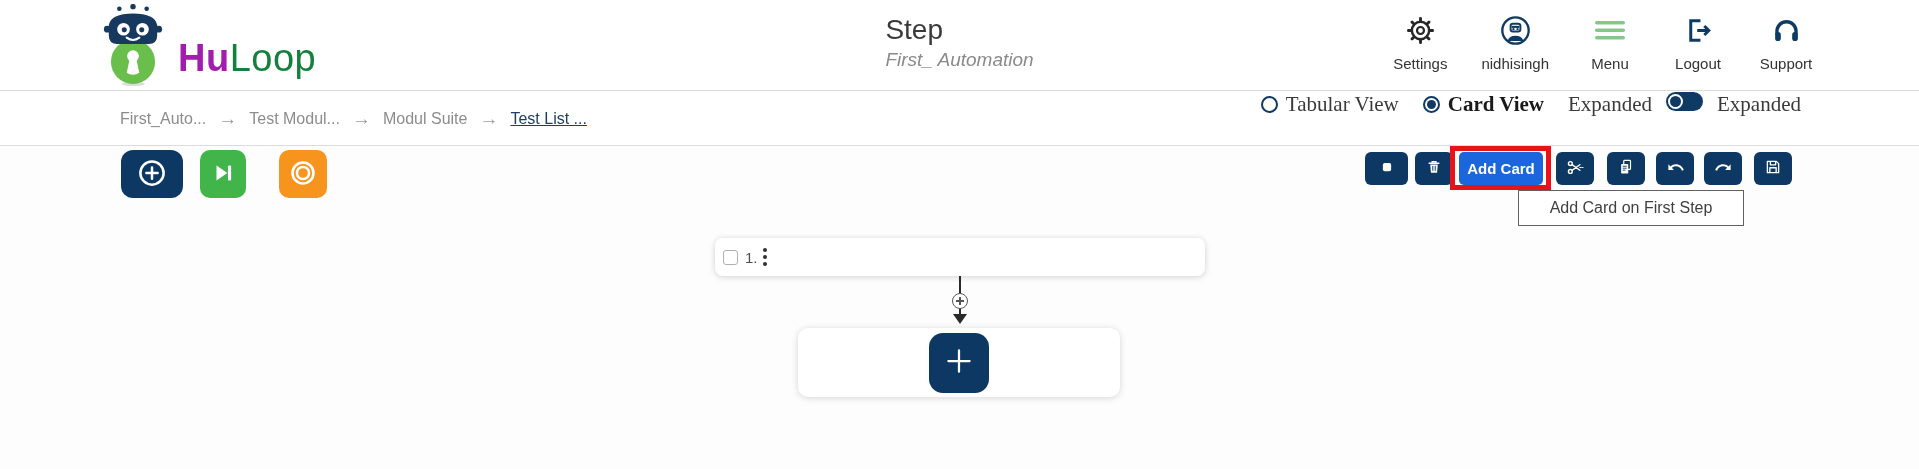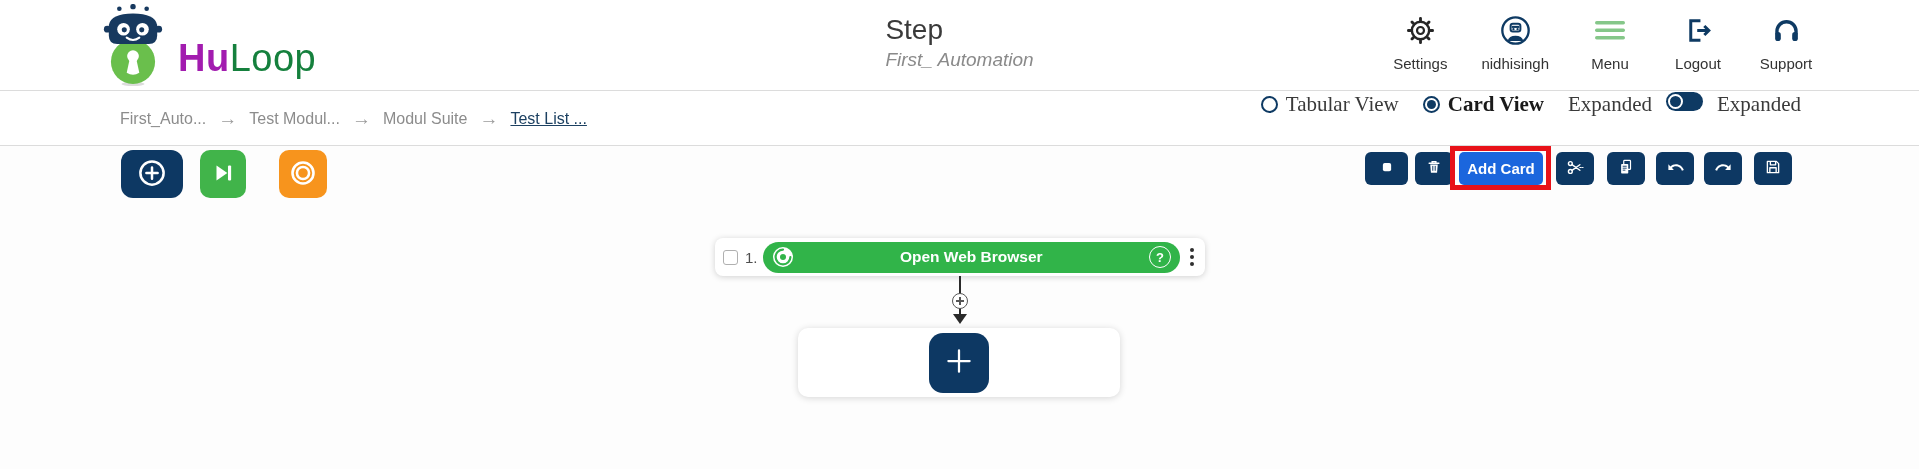--- a/index.html
+++ b/index.html
@@ -277,35 +277,25 @@
       <span>
         <svg width="18" height="18" viewBox="0 0 24 24" fill="none" stroke="#fff" stroke-width="1.8" stroke-linejoin="round">
           <path d="M4.5 4.5 h12 l3 3 v12 h-15 z"></path>
           <path d="M8.5 4.5 v4.6 h7 V4.5"></path>
           <path d="M7.8 19.5 v-6.5 h8.4 v6.5"></path>
         </svg>
       </span>
     </button>
 
     <div class="highlight-box"></div>
+    <div class="tooltip">Add Card on First Step</div>
 
     <div class="step-card">
       <span class="checkbox"></span>
       <span class="step-num">1.</span>
-      <div class="action-pill">
-        <span class="pill-icon-left">
-          <svg width="22" height="22" viewBox="0 0 22 22">
-            <circle cx="11" cy="11" r="10" fill="#fff"></circle>
-            <path d="M11 3.6 a7.4 7.4 0 1 0 7.4 7.4" fill="none" stroke="#31b449" stroke-width="2.2" stroke-linecap="round"></path>
-            <circle cx="11" cy="11" r="3" fill="#31b449"></circle>
-          </svg>
-        </span>
-        <span class="action-title">Open Web Browser</span>
-        <span class="help-badge">?</span>
-      </div>
       <span class="kebab">
           <i></i>
           <i></i>
           <i></i>
         </span>
     </div>
 
     <div class="connector-line"></div>
     <div class="connector-plus"></div>
     <div class="connector-arrow"></div>

